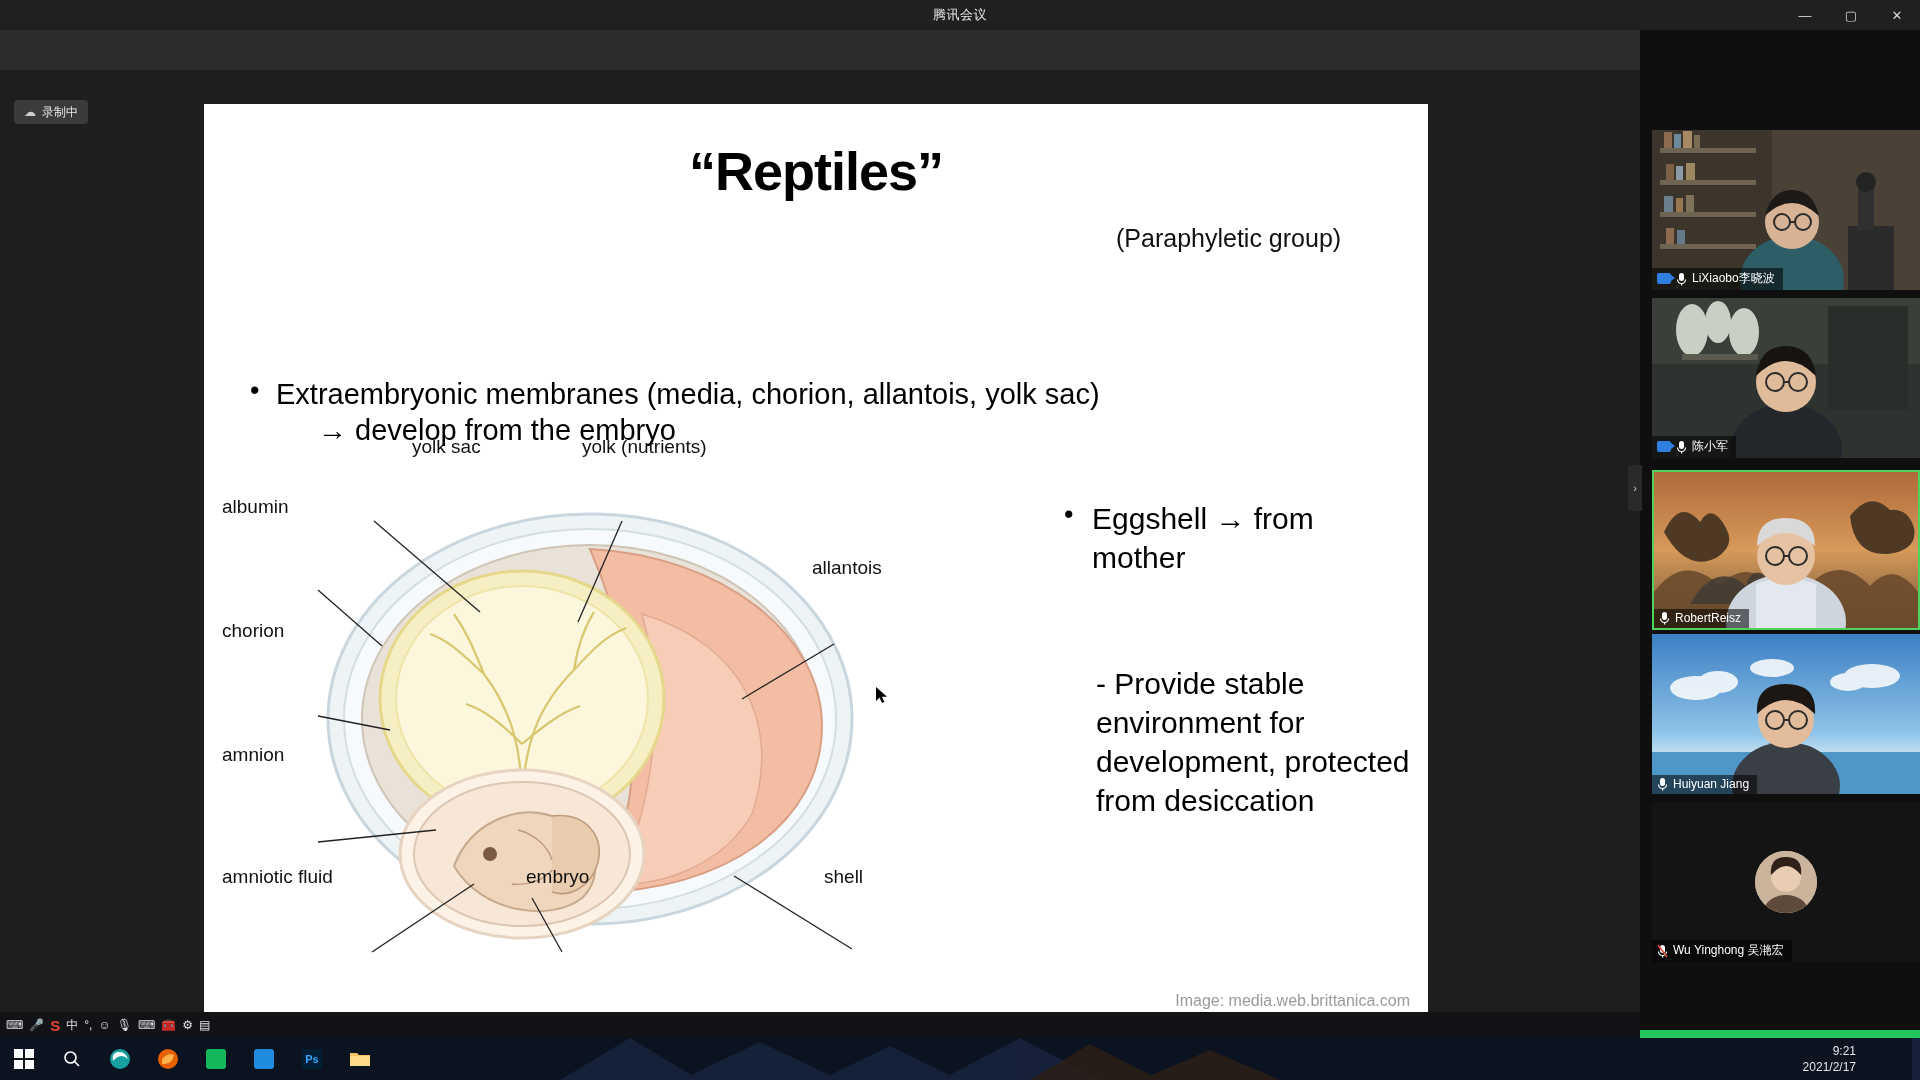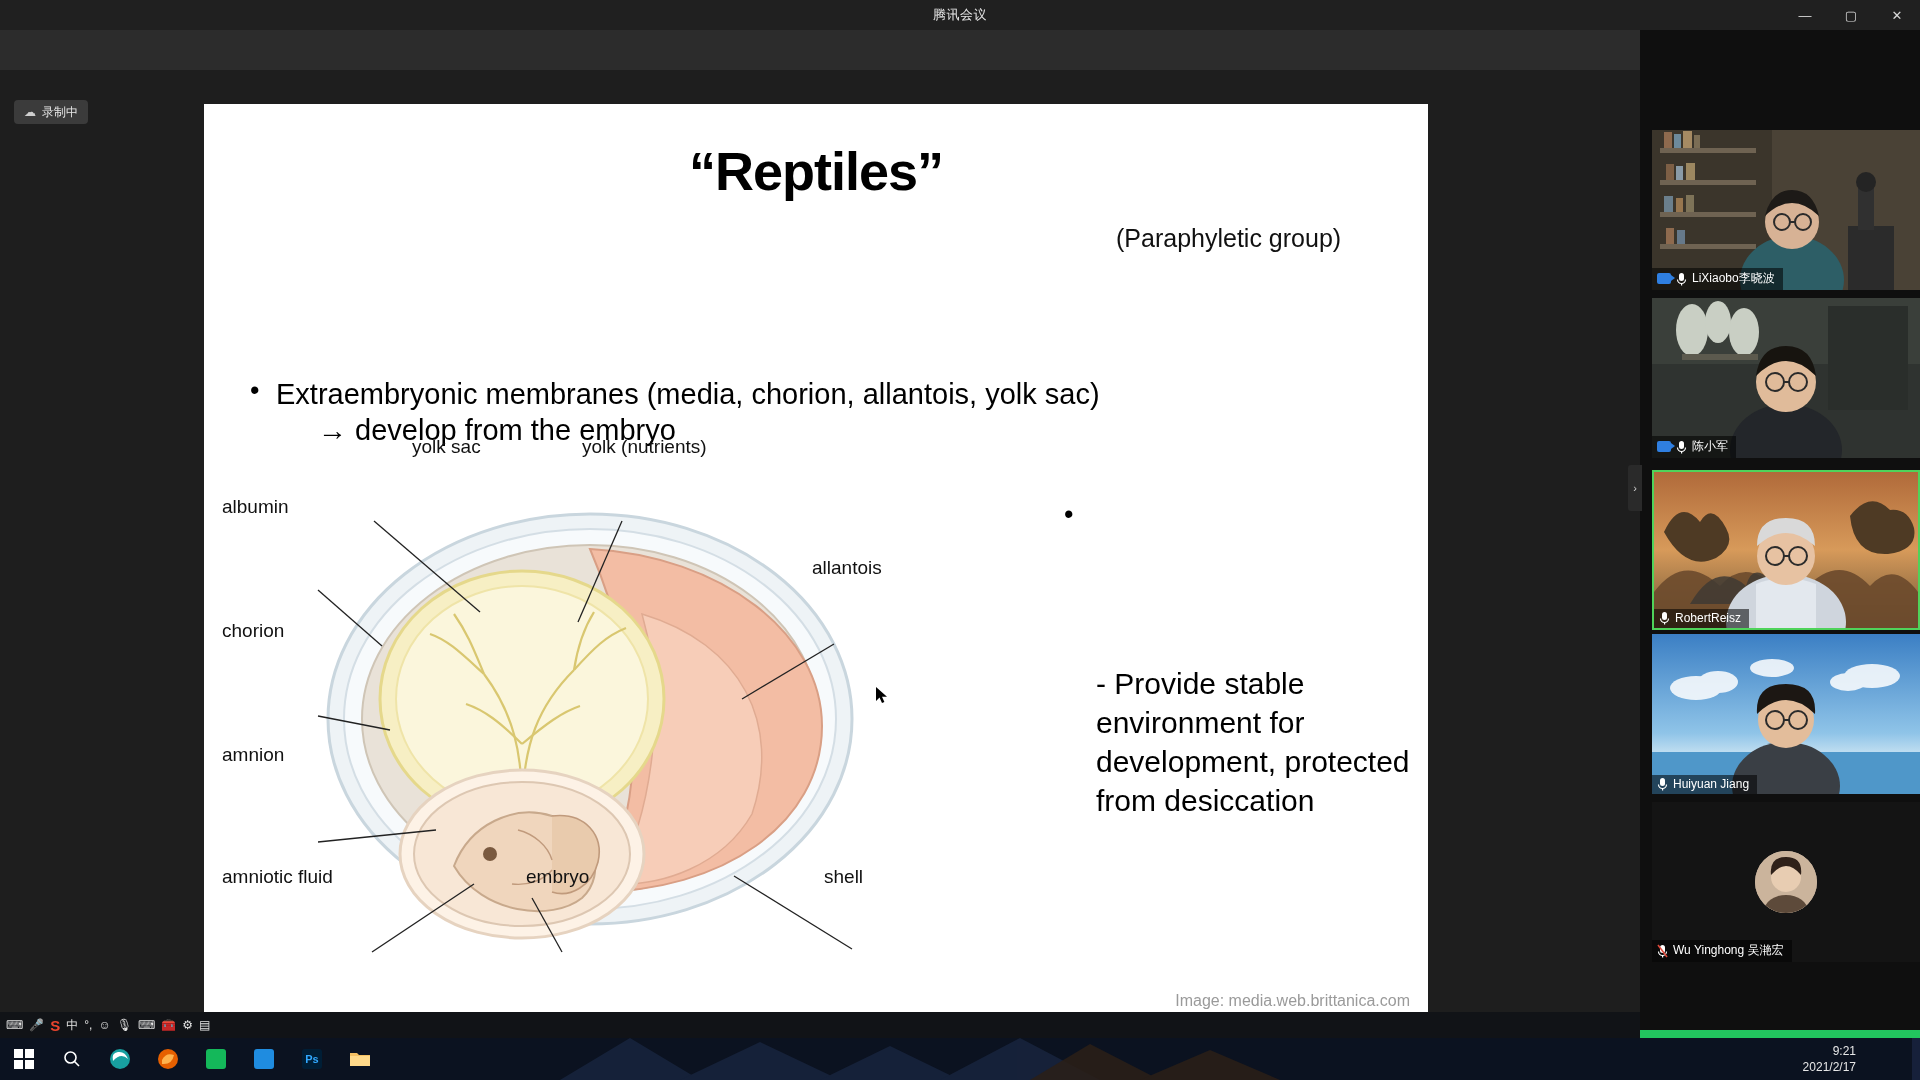--- a/index.html
+++ b/index.html
@@ -190,20 +190,21 @@
       <div class="slide-paren">(Paraphyletic group)</div>
 
       <div class="bullet-main">
         <span class="dot">•</span>
         <span>Extraembryonic membranes (media, chorion, allantois, yolk sac)</span>
         <span class="l2">→ develop from the embryo</span>
       </div>
 
       <div class="right-bullet">
         <span class="dot">•</span>
+        <span>Eggshell → from mother</span>
       </div>
 
       <div class="right-note">- Provide stable environment for development, protected from desiccation</div>
 
       <div class="egg-wrap">
         <svg class="egg-svg" width="870" height="500" viewBox="0 0 870 500">
 
           <ellipse cx="368" cy="225" rx="262" ry="205" fill="#eef3f6" stroke="#c9d6de" stroke-width="3"></ellipse>
           <ellipse cx="368" cy="225" rx="246" ry="190" fill="#f7fafc" stroke="#d4dee5" stroke-width="2"></ellipse>
 

